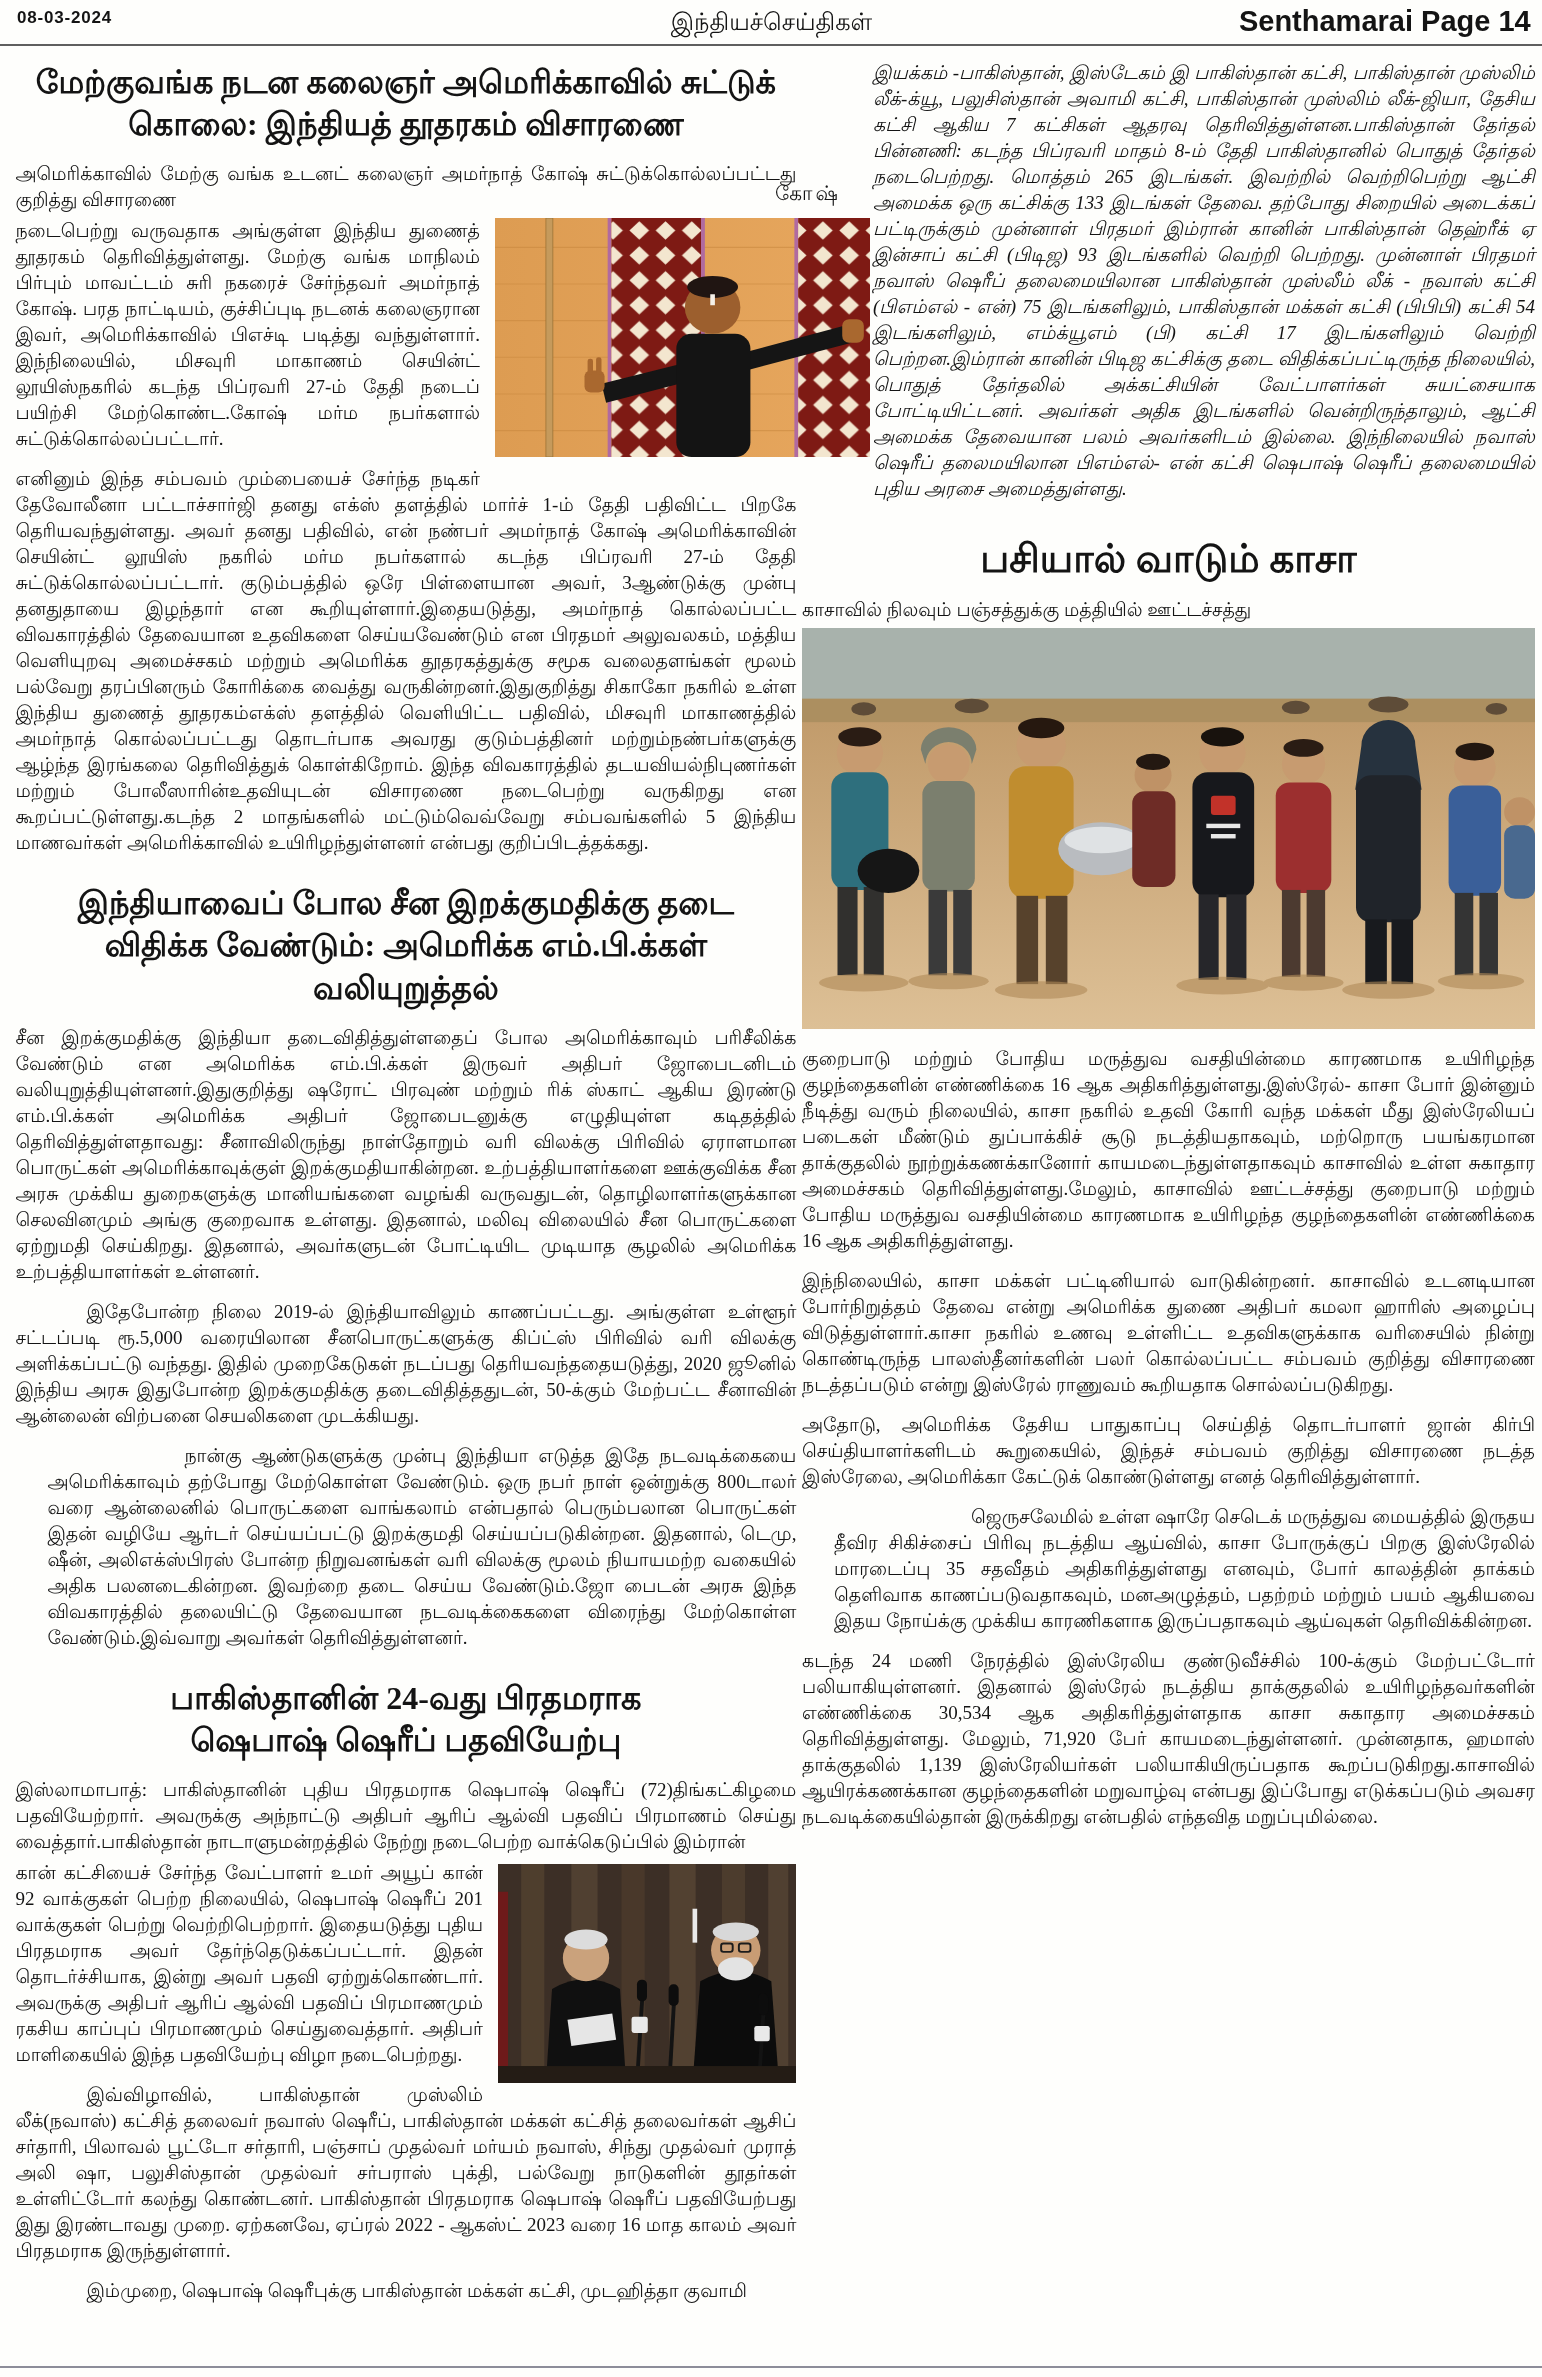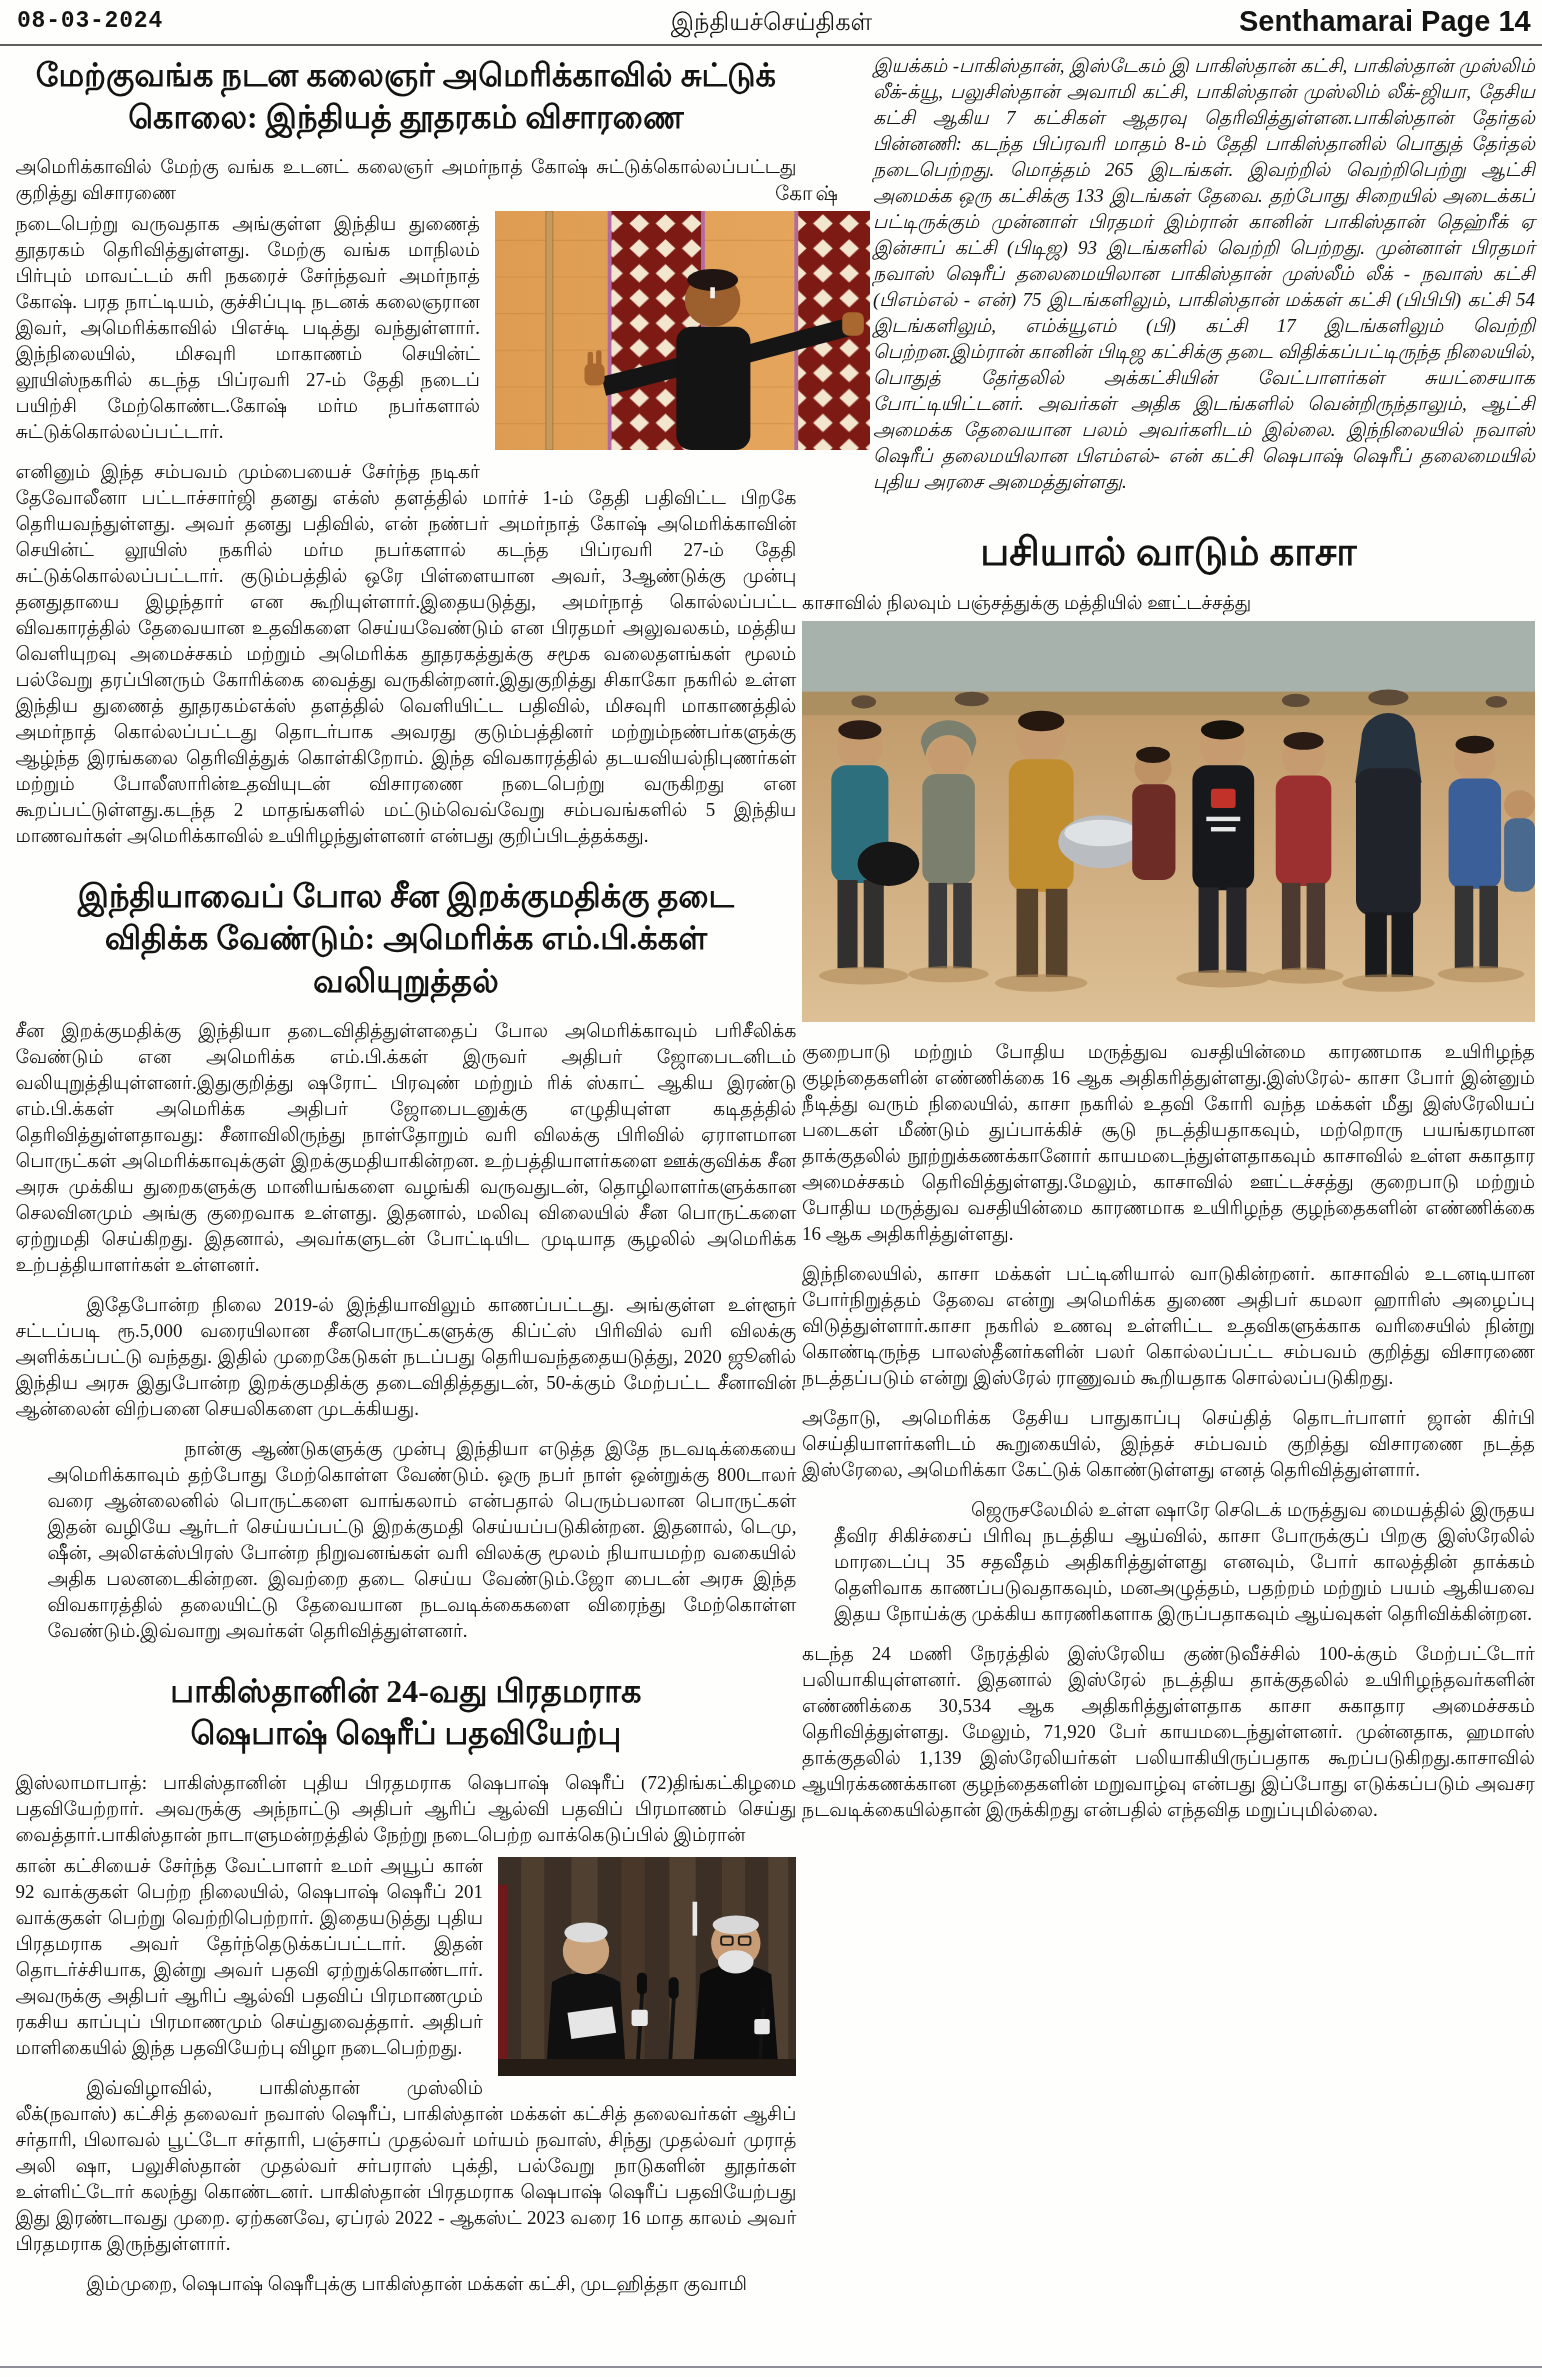--- a/index.html
+++ b/index.html
@@ -1,28 +1,28 @@
 <!DOCTYPE html>
 <html lang="ta" style="font-size:12.3px"><head>
 <meta charset="utf-8">
 <style>
   html,body{margin:0;padding:0;background:#e8e8e8;}
   .page{position:relative;width:1543px;height:2377px;background:#fefefc;overflow:hidden;
         font-family:"Liberation Serif","DejaVu Serif",serif;color:#141414;}
   
-  .hdr-date{position:absolute;left:17px;top:7.7px;font-family:Liberation Mono, monospace;
-            font-weight:bold;font-size:23px;letter-spacing:0.8px;}
+  .hdr-date{position:absolute;left:17px;top:7.7px;font-family:Liberation Sans, sans-serif;
+            font-weight:bold;font-size:17px;letter-spacing:0.8px;}
   .hdr-section{position:absolute;left:50%;transform:translateX(-50%);top:9.3px;font-size:24px;}
   .hdr-masthead{position:absolute;right:12.3px;top:4.6px;font-family:"Liberation Sans",sans-serif;
             font-weight:bold;font-size:29px;}
   .rule{position:absolute;left:0;width:1543px;background:#5f5f5f;height:1.5px;}
   .rule.top{top:44px;}
   .rule.bottom{top:2366px;background:#8d8d99;height:2.3px;}
   
-  .col{position:absolute;top:49px;}
+  .col{position:absolute;top:56px;}
   .col-left{left:15.4px;width:781px;}
   .col-right{left:802px;width:733px;}
   .head{font-weight:bold;text-align:center;font-size:32px;line-height:1.33;margin:26px 0 15.4px;}
   .head .hl{display:block;}
   .col-left .head:first-child{margin-top:4.6px;}
   .head.gaza{font-size:39px;line-height:1.3;margin:32px 0 12.3px;}
   .body{font-size:19px;line-height:26px;text-align:justify;margin:0 0 14px;}
   .body.tight{margin-bottom:4.6px;}
   .indent1{text-indent:71px;}
   .indent2{text-indent:137px;margin-left:32px;}

